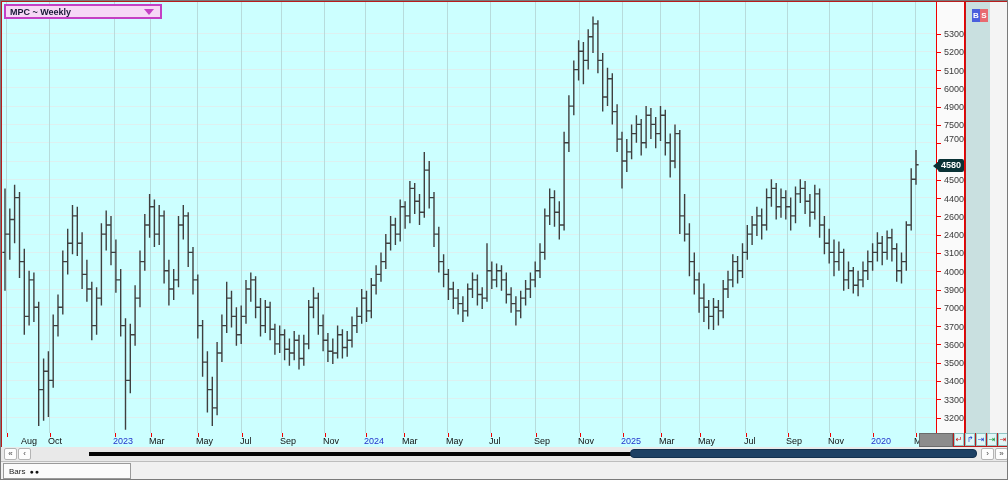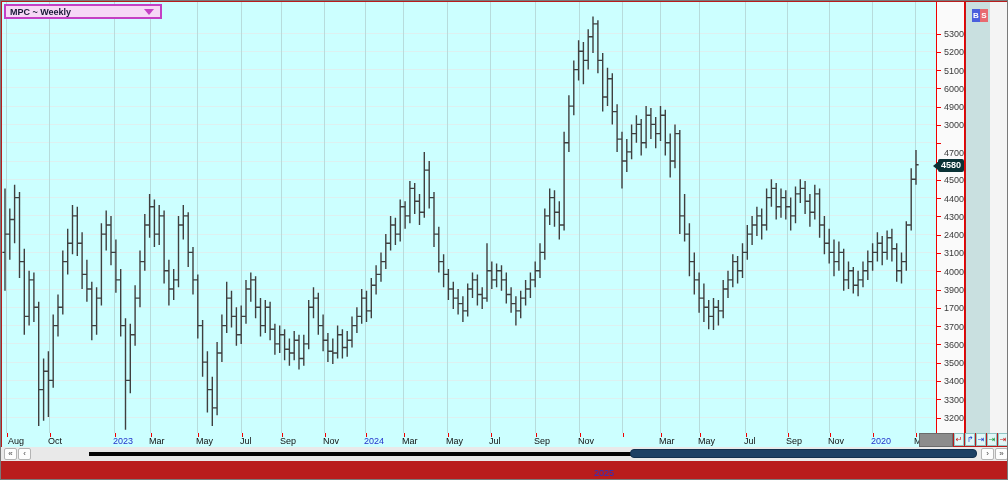--- a/index.html
+++ b/index.html
@@ -78,40 +78,40 @@
       <div class="ylab" style="top: 27px;">5300</div>
       <div class="ytick" style="top: 49.786px;"></div>
       <div class="ylab" style="top: 45.286px;">5200</div>
       <div class="ytick" style="top: 68.072px;"></div>
       <div class="ylab" style="top: 63.572px;">5100</div>
       <div class="ytick" style="top: 86.358px;"></div>
       <div class="ylab" style="top: 81.858px;">6000</div>
       <div class="ytick" style="top: 104.644px;"></div>
       <div class="ylab" style="top: 100.144px;">4900</div>
       <div class="ytick" style="top: 122.93px;"></div>
-      <div class="ylab" style="top: 118.43px;">3000</div>
+      <div class="ylab" style="top: 118.43px;">7500</div>
       <div class="ytick" style="top: 141.216px;"></div>
-      <div class="ylab" style="top: 146px;">4700</div>
+      <div class="ylab" style="top: 132px;">4700</div>
       <div class="ytick" style="top: 159.502px;"></div>
       <div class="ytick" style="top: 177.788px;"></div>
       <div class="ylab" style="top: 173.288px;">4500</div>
       <div class="ytick" style="top: 196.074px;"></div>
       <div class="ylab" style="top: 191.574px;">4400</div>
       <div class="ytick" style="top: 214.36px;"></div>
-      <div class="ylab" style="top: 209.86px;">4300</div>
+      <div class="ylab" style="top: 209.86px;">2600</div>
       <div class="ytick" style="top: 232.646px;"></div>
       <div class="ylab" style="top: 228.146px;">2400</div>
       <div class="ytick" style="top: 250.932px;"></div>
       <div class="ylab" style="top: 246.432px;">3100</div>
       <div class="ytick" style="top: 269.218px;"></div>
       <div class="ylab" style="top: 264.718px;">4000</div>
       <div class="ytick" style="top: 287.504px;"></div>
       <div class="ylab" style="top: 283.004px;">3900</div>
       <div class="ytick" style="top: 305.79px;"></div>
-      <div class="ylab" style="top: 301.29px;">1700</div>
+      <div class="ylab" style="top: 301.29px;">7000</div>
       <div class="ytick" style="top: 324.076px;"></div>
       <div class="ylab" style="top: 319.576px;">3700</div>
       <div class="ytick" style="top: 342.362px;"></div>
       <div class="ylab" style="top: 337.862px;">3600</div>
       <div class="ytick" style="top: 360.648px;"></div>
       <div class="ylab" style="top: 356.148px;">3500</div>
       <div class="ytick" style="top: 378.934px;"></div>
       <div class="ylab" style="top: 374.434px;">3400</div>
       <div class="ytick" style="top: 397.22px;"></div>
       <div class="ylab" style="top: 392.72px;">3300</div>
@@ -122,21 +122,21 @@
   <div class="rightStrip">
     <div class="bs">
       <span class="b">B</span>
       <span class="s">S</span>
     </div>
   </div>
   <div class="farRight"></div>
 
   <div class="xAxis" id="x-axis">
       <div class="xtick" style="left: 5px;"></div>
-      <div class="xlab" style="left: 6px;">Aug</div>
+      <div class="xlab" style="left: 19px;">Aug</div>
       <div class="xtick" style="left: 48px;"></div>
       <div class="xlab" style="left: 46px;">Oct</div>
       <div class="xtick" style="left: 113px;"></div>
       <div class="xlab year" style="left: 111px;">2023</div>
       <div class="xtick" style="left: 149px;"></div>
       <div class="xlab" style="left: 147px;">Mar</div>
       <div class="xtick" style="left: 196px;"></div>
       <div class="xlab" style="left: 194px;">May</div>
       <div class="xtick" style="left: 240px;"></div>
       <div class="xlab" style="left: 238px;">Jul</div>
@@ -150,21 +150,21 @@
       <div class="xlab" style="left: 400px;">Mar</div>
       <div class="xtick" style="left: 446px;"></div>
       <div class="xlab" style="left: 444px;">May</div>
       <div class="xtick" style="left: 489px;"></div>
       <div class="xlab" style="left: 487px;">Jul</div>
       <div class="xtick" style="left: 534px;"></div>
       <div class="xlab" style="left: 532px;">Sep</div>
       <div class="xtick" style="left: 578px;"></div>
       <div class="xlab" style="left: 576px;">Nov</div>
       <div class="xtick" style="left: 621px;"></div>
-      <div class="xlab year" style="left: 592px; margin-top: 32px;">2025</div>
+      <div class="xlab year" style="left: 619px;">2025</div>
       <div class="xtick" style="left: 659px;"></div>
       <div class="xlab" style="left: 657px;">Mar</div>
       <div class="xtick" style="left: 698px;"></div>
       <div class="xlab" style="left: 696px;">May</div>
       <div class="xtick" style="left: 744px;"></div>
       <div class="xlab" style="left: 742px;">Jul</div>
       <div class="xtick" style="left: 786px;"></div>
       <div class="xlab" style="left: 784px;">Sep</div>
       <div class="xtick" style="left: 828px;"></div>
       <div class="xlab" style="left: 826px;">Nov</div>
@@ -184,14 +184,20 @@
 
   <div class="hScroll">
     <div class="sbtn" style="left:3px">«</div>
     <div class="sbtn" style="left:17px">‹</div>
     <div class="track"></div>
     <div class="thumb"></div>
     <div class="sbtn" style="left:980px">›</div>
     <div class="sbtn" style="left:994px">»</div>
   </div>
 
+  <div class="tabBar">
+    <div class="tab">
+      <span class="t">Bars</span>
+      <span class="dots">●●</span>
+    </div>
+  </div>
 
 </div>
 
 </body></html>

